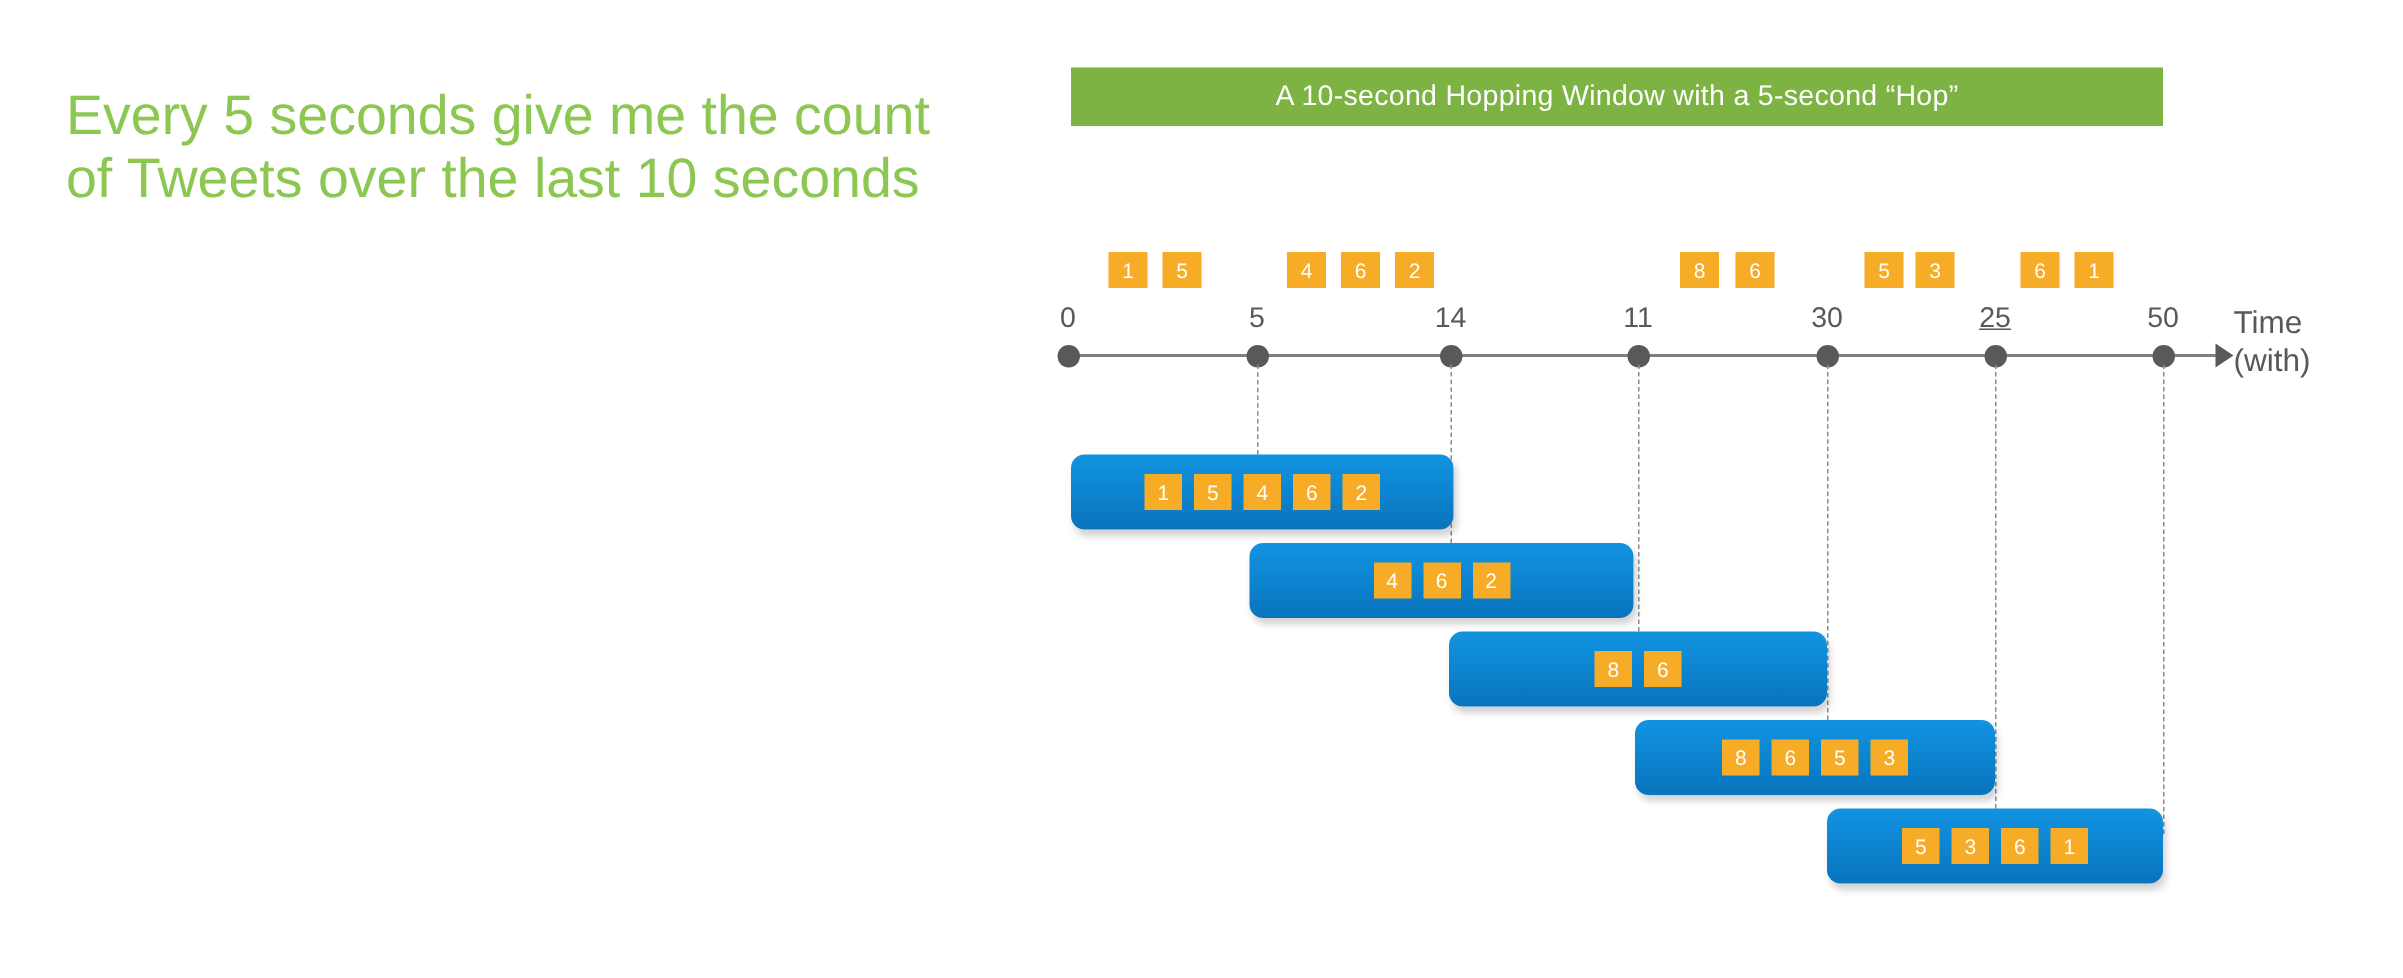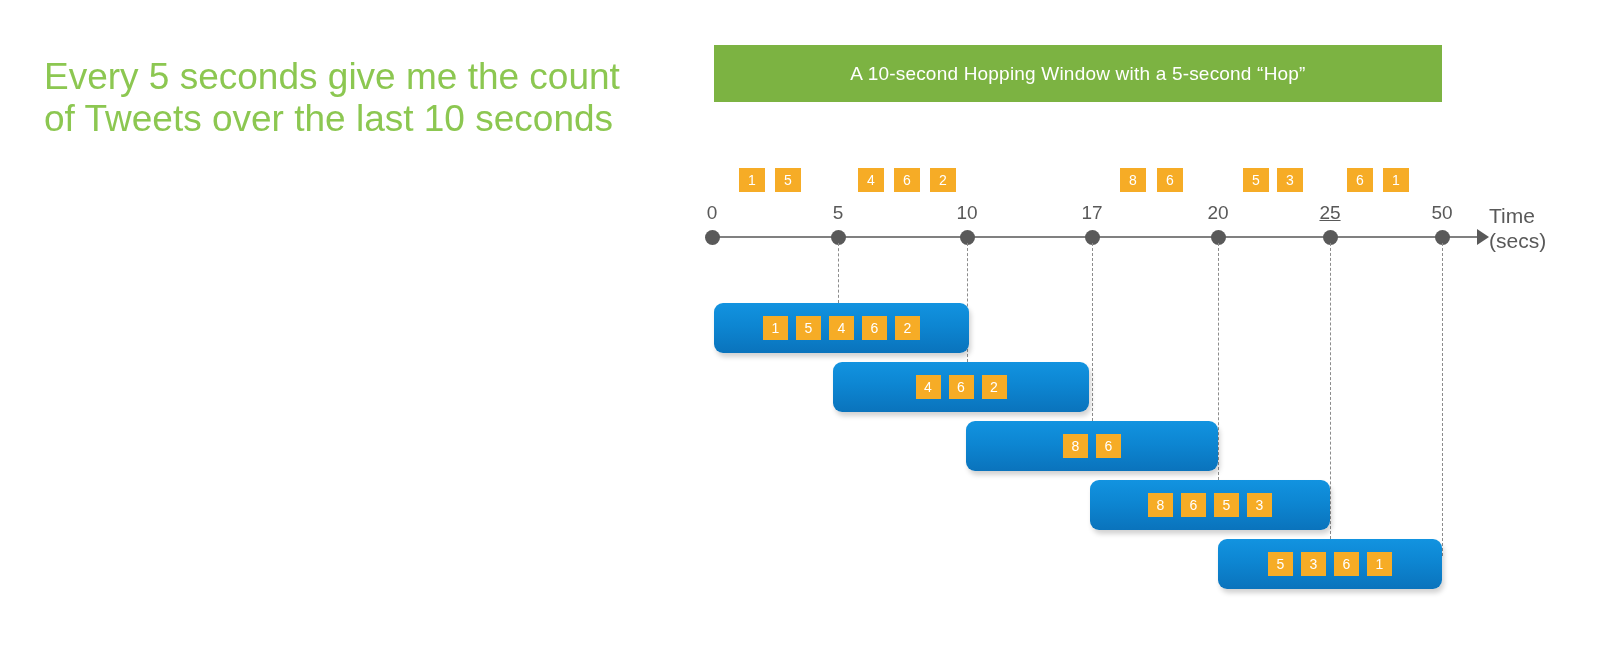--- a/index.html
+++ b/index.html
@@ -30,21 +30,21 @@
     letter-spacing: 0px;
     white-space: pre-wrap;
   }
 
   
   #banner {
     position: absolute;
     left: 714px;
     top: 45px;
     width: 728px;
-    height: 57px;
+    height: 39px;
     background: #7CB342;
     display: flex;
     align-items: center;
     justify-content: center;
   }
   #banner-text {
     color: #ffffff;
     font-size: 19px;
     font-family: "Liberation Sans", sans-serif;
     font-weight: 400;
@@ -165,25 +165,25 @@
 
   <div class="axis-line"></div>
   <div class="axis-arrow"></div>
 
   <div id="axis-ticks">
       <div class="tick-dot" style="left: 712px;"></div>
       <div class="tick-label" style="left: 712px;">0</div>
       <div class="tick-dot" style="left: 838px;"></div>
       <div class="tick-label" style="left: 838px;">5</div>
       <div class="tick-dot" style="left: 967px;"></div>
-      <div class="tick-label" style="left: 967px;">10</div>
+      <div class="tick-label" style="left: 967px;">14</div>
       <div class="tick-dot" style="left: 1092px;"></div>
-      <div class="tick-label" style="left: 1092px;">17</div>
+      <div class="tick-label" style="left: 1092px;">11</div>
       <div class="tick-dot" style="left: 1218px;"></div>
-      <div class="tick-label" style="left: 1218px;">20</div>
+      <div class="tick-label" style="left: 1218px;">30</div>
       <div class="tick-dot" style="left: 1330px;"></div>
       <div class="tick-label" style="left: 1330px; text-decoration: underline;">25</div>
       <div class="tick-dot" style="left: 1442px;"></div>
       <div class="tick-label" style="left: 1442px;">50</div>
     </div>
   <div id="event-chips">
       <div class="event-chip" style="left: 739px;">1</div>
       <div class="event-chip" style="left: 775px;">5</div>
       <div class="event-chip" style="left: 858px;">4</div>
       <div class="event-chip" style="left: 894px;">6</div>
@@ -228,15 +228,15 @@
       </div>
       <div class="window-bar" style="left: 1218px; top: 539px; width: 224px;">
         <div class="window-chip">5</div>
         <div class="window-chip">3</div>
         <div class="window-chip">6</div>
         <div class="window-chip">1</div>
       </div>
     </div>
 
   <div id="time-axis-label">Time
-(secs)</div>
+(with)</div>
 
 </div>
 
 </body></html>

